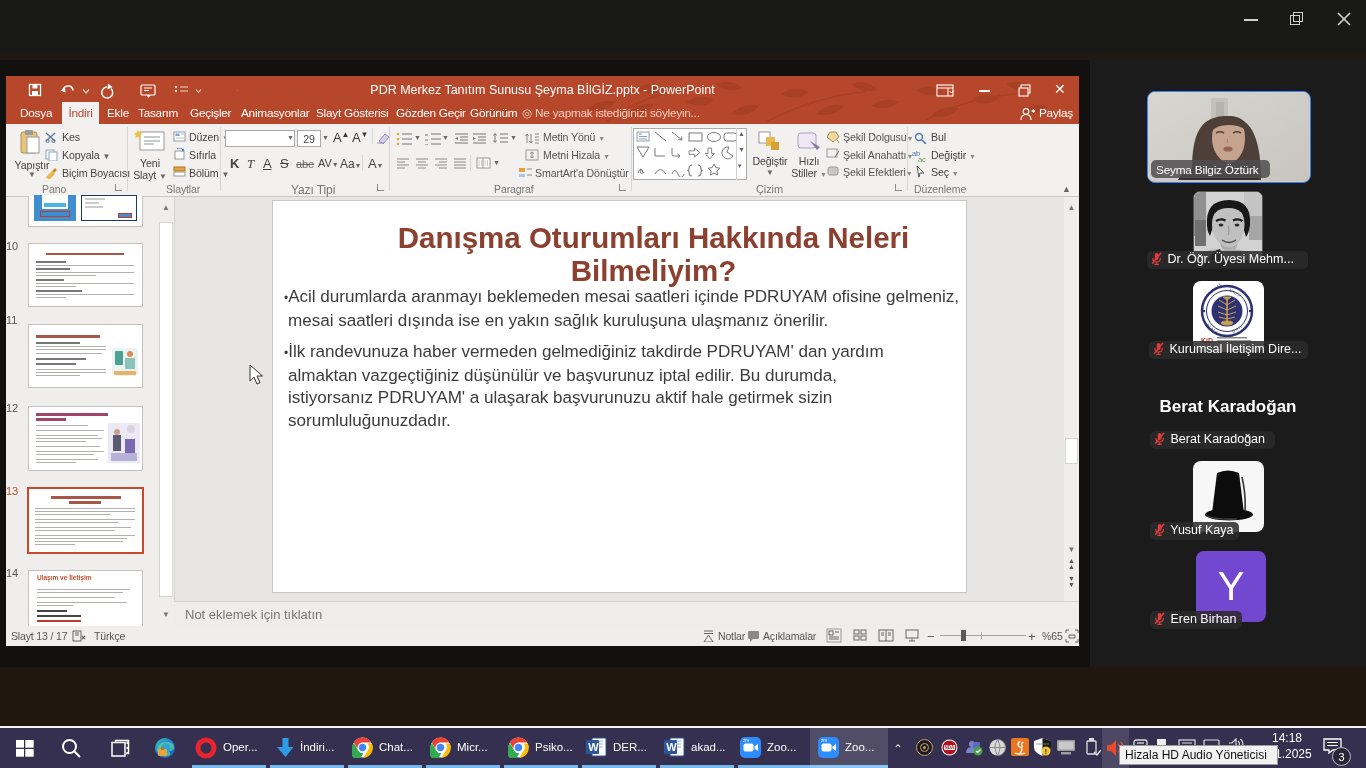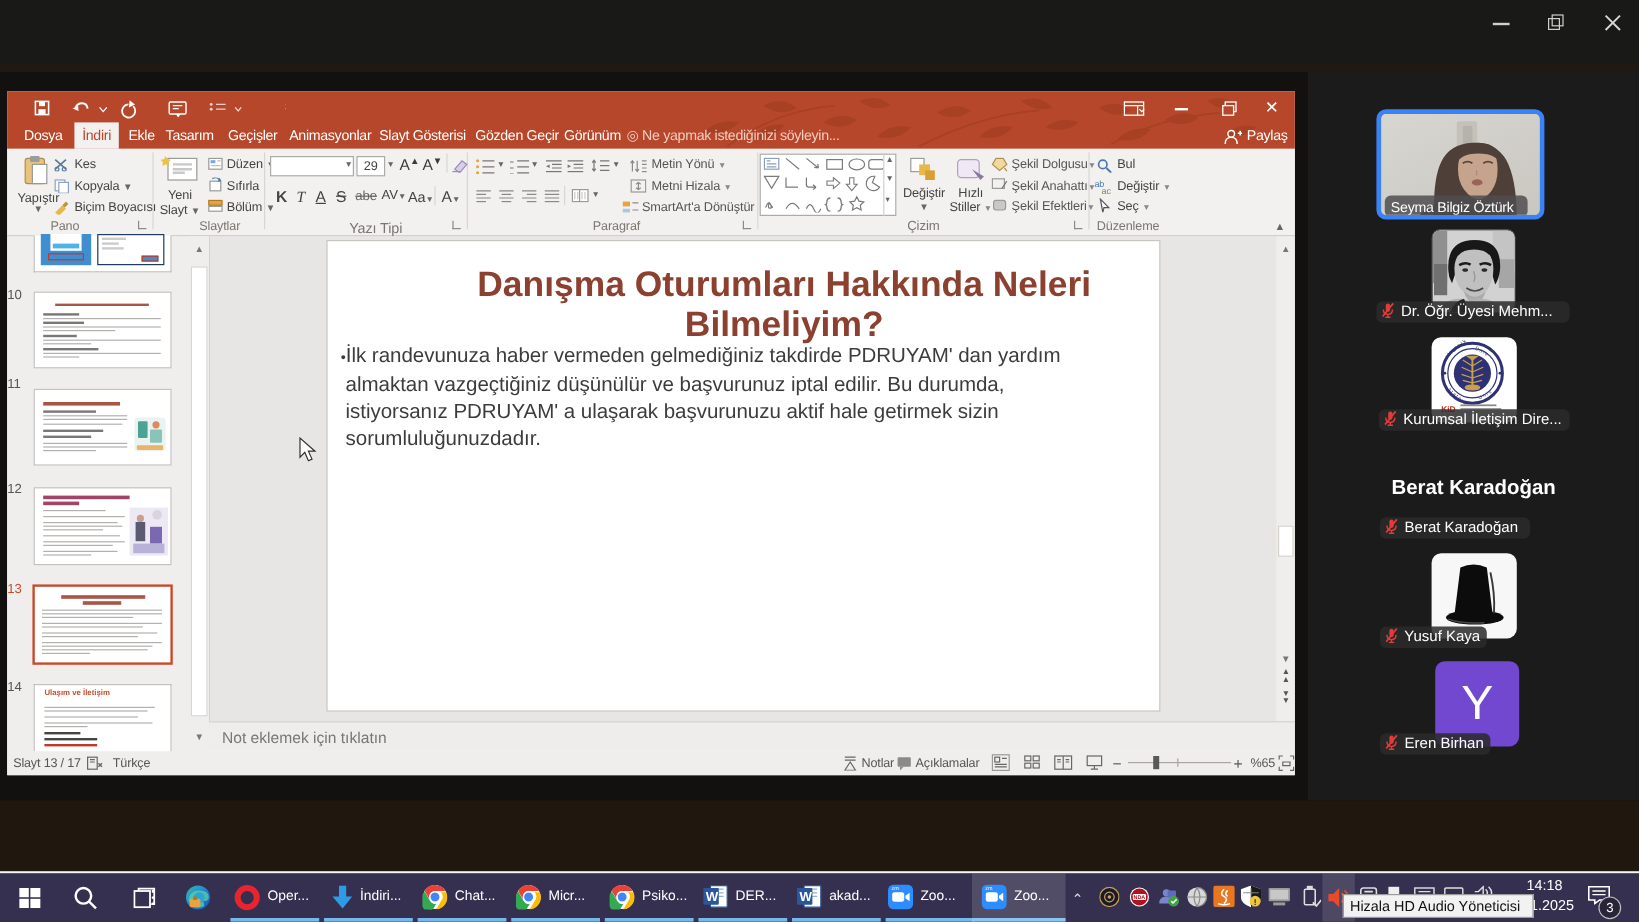--- a/index.html
+++ b/index.html
@@ -64,20 +64,21 @@
         <path d="M116 6 h8 M116 8.5 h5" stroke-width="1"></path>
         <path d="M118.5 13 l2 3 l2 -3z" fill="#fff" stroke="none"></path>
       <g opacity=".75">
           <circle cx="148" cy="5" r="1.2" fill="#fff" stroke="none"></circle>
           <circle cx="148" cy="9" r="1.2" fill="#fff" stroke="none"></circle>
           <path d="M152 5 h8 M152 9 h8" stroke-width="1.1"></path>
         </g>
       <path d="M168 7.5 l2.5 3 l2.5 -3" stroke-width="1.1" opacity=".75"></path>
       <path d="M210 5 h6 M210 8 l3 3.5 l3 -3.5" stroke-width="1.1" opacity=".9"></path>
     </svg>
+    <div class="a" style="left:0;top:7px;width:1073px;text-align:center;color:#fff;font-size:12.5px">PDR Merkez Tanıtım Sunusu Şeyma BİlGİZ.pptx - PowerPoint</div>
 
     <svg class="a" style="left:930px;top:8px" width="30" height="14" fill="none" stroke="#fff" stroke-width="1.1">
       <rect x="1" y="1" width="16" height="11"></rect>
         <path d="M1 4 h16 M12 4 v8 M13.5 7 l2 2 l2 -2" stroke-width="1"></path>
     </svg>
     <div class="a" style="left:973px;top:14px;width:11px;height:1.6px;background:#fff"></div>
     <svg class="a" style="left:1012px;top:8px" width="14" height="13" fill="none" stroke="#fff" stroke-width="1.1">
         <rect x="3" y="1" width="9" height="8"></rect>
         <rect x="1" y="4" width="9" height="8" fill="#b7472a"></rect>
       </svg>
@@ -376,20 +377,21 @@
   <div class="a" style="left:1022px;top:3px;font-size:13px;color:#555">+</div>
   <div class="a" style="left:1036px;top:4px">%65</div>
   <svg class="a" style="left:1059px;top:3px" width="14" height="14" fill="none" stroke="#666">
       <path d="M1 4 v-3 h3 M10 1 h3 v3 M13 10 v3 h-3 M4 13 h-3 v-3 M4 6 h6 v3 h-6z"></path>
     </svg>
 </div>
 
 <div class="a" style="left:273px;top:201px;width:693px;height:391px;background:#fff;box-shadow:0 0 0 1px #c9c6c2">
   <div class="a" style="left:0;top:20px;width:761px;text-align:center;color:#8c402f;font-weight:bold;font-size:29.5px;line-height:33px">Danışma Oturumları Hakkında Neleri<br>Bilmeliyim?</div>
   <div style="position:absolute;left:11px;top:85px;width:680px;color:#3c3c3c;font-size:17.1px;line-height:22.6px;white-space:nowrap;letter-spacing:-0.03px">
+    <div style="margin-bottom:9px;padding-left:4px"><span style="font-size:12px;margin-left:-4px">•</span>Acil durumlarda aranmayı beklemeden mesai saatleri içinde PDRUYAM ofisine gelmeniz,<br>mesai saatleri dışında ise en yakın sağlık kuruluşuna ulaşmanız önerilir.</div>
     <div style="padding-left:4px"><span style="font-size:12px;margin-left:-4px">•</span>İlk randevunuza haber vermeden gelmediğiniz takdirde PDRUYAM' dan yardım<br>almaktan vazgeçtiğiniz düşünülür ve başvurunuz iptal edilir. Bu durumda,<br>istiyorsanız PDRUYAM' a ulaşarak başvurunuzu aktif hale getirmek sizin<br>sorumluluğunuzdadır.</div>
   </div>
 </div>
 
 <svg class="a" style="left:248px;top:364px" width="16" height="22">
     <path d="M2 1 l0 16 4 -4 3 7 3 -1.4 -3 -6.6 5.5 0z" fill="#fff" stroke="#333" stroke-width="1"></path>
   </svg>
 
 <div class="a" style="left:1064px;top:200px;width:15px;height:16px;color:#777;font-size:8px;text-align:center;line-height:16px">▲</div>
 <div class="a" style="left:1065px;top:438px;width:13px;height:26px;background:#fff;border:1px solid #d5d2ce"></div>
@@ -502,21 +504,21 @@
   <div class="a" style="left:8px;top:39px;width:30px;height:2px;background:#444"></div>
   <div class="a" style="left:8px;top:44px;width:44px;height:2px;background:#444"></div>
   <div class="a" style="left:8px;top:49px;width:44px;height:1.5px;background:#c0392b"></div>
 </div>
 
 <div class="a" style="left:158px;top:197px;width:16px;height:429px;background:#f0eeec"></div>
 <div class="a" style="left:158px;top:197px;width:16px;height:21px;background:#f0eeec;color:#777;font-size:8px;text-align:center;line-height:21px">▲</div>
 <div class="a" style="left:159px;top:222px;width:14px;height:375px;background:#fff;border:1px solid #d8d5d2"></div>
 <div class="a" style="left:158px;top:604px;width:16px;height:22px;background:#f0eeec;color:#777;font-size:8px;text-align:center;line-height:22px">▼</div>
 
-<div class="a" style="left:1147px;top:91px;width:140px;height:92px;border-radius:8px;border:4px solid #3b82f6;overflow:hidden;background:#cbc9c3">
+<div class="a" style="left:1147px;top:91px;width:164px;height:92px;border-radius:8px;border:1px solid #3b82f6;overflow:hidden;background:#cbc9c3">
   <svg width="160" height="88" viewBox="0 0 160 88">
     <defs>
         <linearGradient id="vbg" x1="0" y1="0" x2="1" y2="1">
           <stop offset="0" stop-color="#d8d6d1"></stop>
           <stop offset="1" stop-color="#c7c5be"></stop>
         </linearGradient>
       </defs>
     <rect width="160" height="88" fill="url(#vbg)"></rect>
     <rect x="63" y="6" width="17" height="30" rx="2" fill="#c3c1ba"></rect>
     <rect x="68" y="10" width="8" height="20" rx="1" fill="#b5b3ac"></rect>

